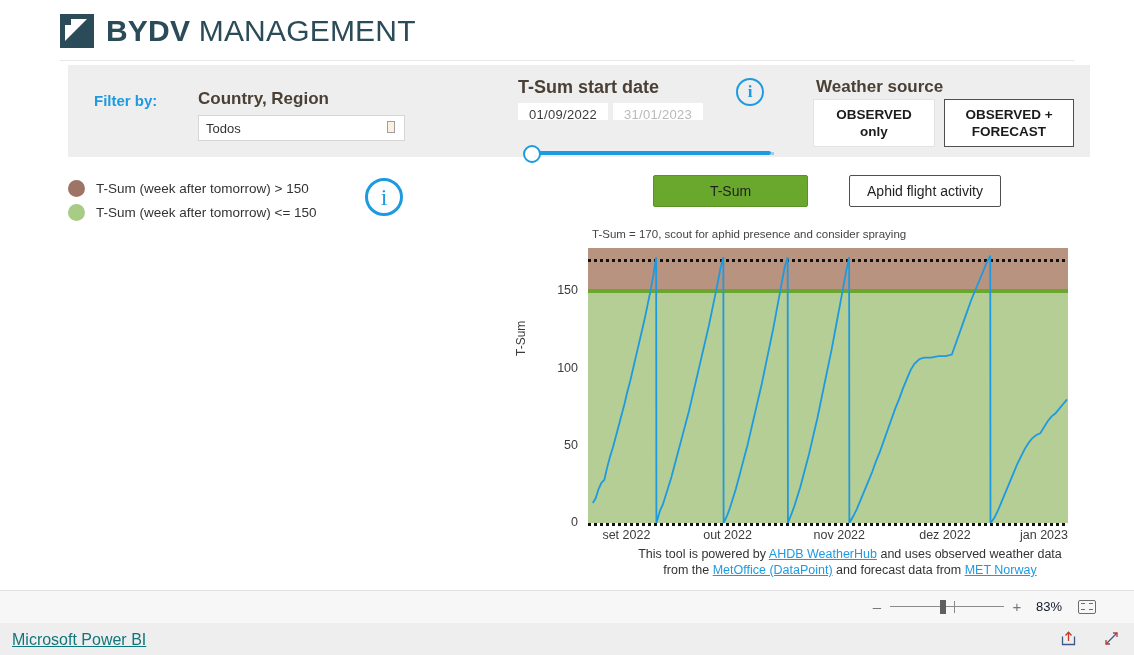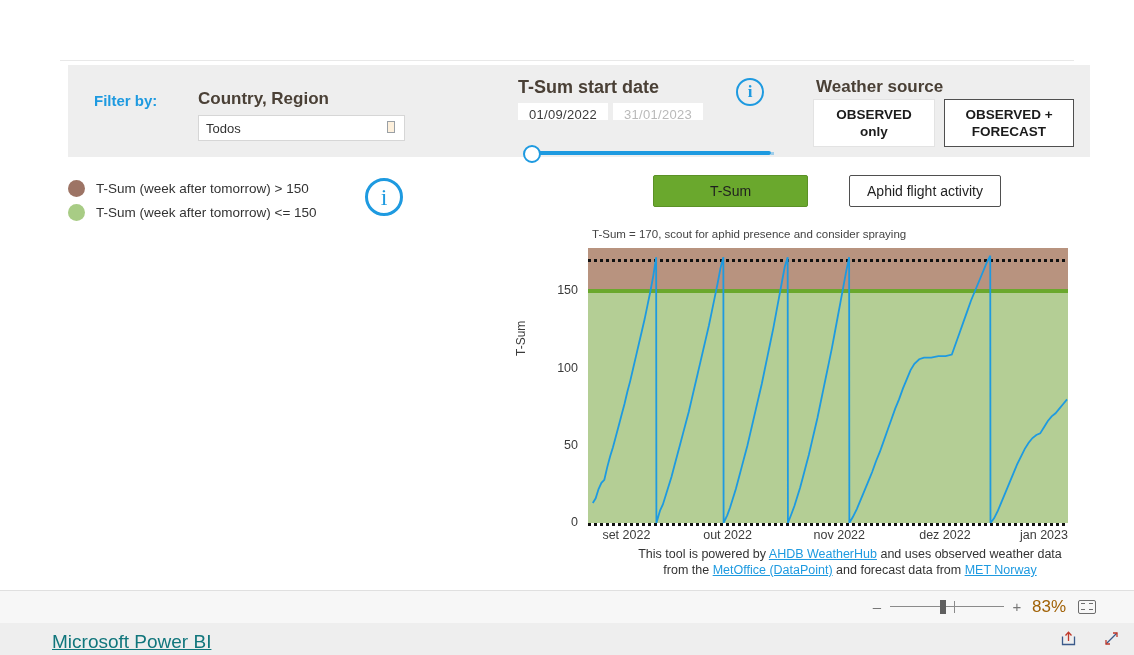--- a/index.html
+++ b/index.html
@@ -124,39 +124,46 @@
   .statusbar{
     position:absolute;left:0;top:590px;width:1134px;height:32px;
     background:#f7f7f7;border-top:1px solid #e0e0e0;border-bottom:1px solid #e0e0e0;
   }
   .zoom-ctl{position:absolute;right:38px;top:0;height:32px;display:flex;align-items:center;gap:0;}
   .zc-minus,.zc-plus{width:18px;text-align:center;font-size:15px;color:#777;line-height:32px;}
   .zc-track{position:relative;width:122px;height:32px;}
   .zc-track .line{position:absolute;left:4px;top:15px;width:114px;height:1px;background:#8b8b8b;}
   .zc-track .thumb{position:absolute;left:54px;top:9px;width:6px;height:14px;background:#5f5f5f;}
   .zc-track .mid{position:absolute;left:68px;top:10px;width:1px;height:12px;background:#8b8b8b;}
-  .zc-pct{width:46px;text-align:center;font-size:17px;color:#a16207;line-height:32px;}
+  .zc-pct{width:46px;text-align:center;font-size:13px;color:#0f172a;line-height:32px;}
   .zc-fit{
     width:18px;height:14px;margin-left:6px;border:1.5px solid #6d6d6d;border-radius:2px;
     position:relative;box-sizing:border-box;
   }
   .zc-fit:before{content:"";position:absolute;left:2px;top:2px;width:4px;height:1px;background:#6d6d6d;box-shadow:0 6px 0 #6d6d6d;}
   .zc-fit:after{content:"";position:absolute;right:2px;top:2px;width:4px;height:1px;background:#6d6d6d;box-shadow:0 6px 0 #6d6d6d;}
 
   .bottombar{position:absolute;left:0;top:623px;width:1134px;height:32px;background:#eeeeee;}
-  .pbi-link{position:absolute;left:12px;top:8px;font-size:19px;color:#11767c;text-decoration:underline;margin-left:40px;}
+  .pbi-link{position:absolute;left:12px;top:8px;font-size:16px;color:#11767c;text-decoration:underline;}
   .bb-icons{position:absolute;right:14px;top:7px;display:flex;gap:26px;align-items:center;}
   .icn{width:17px;height:17px;position:relative;}
   .icn svg{display:block;}
 </style>
 </head>
 <body>
 
 <div class="canvas">
 
+  <div class="header">
+    <div class="logo-mark"></div>
+    <div class="logo-text">
+      <span class="b">BYDV</span>
+      <span class="m">MANAGEMENT</span>
+    </div>
+  </div>
   <div class="header-rule"></div>
 
   <div class="filterbar">
 
     <div class="fb-filterlabel">Filter by:</div>
     <div class="fb-countrylabel">Country, Region</div>
 
     <div class="fb-select">
       <div class="val">Todos</div>
       <div class="chev"></div>

